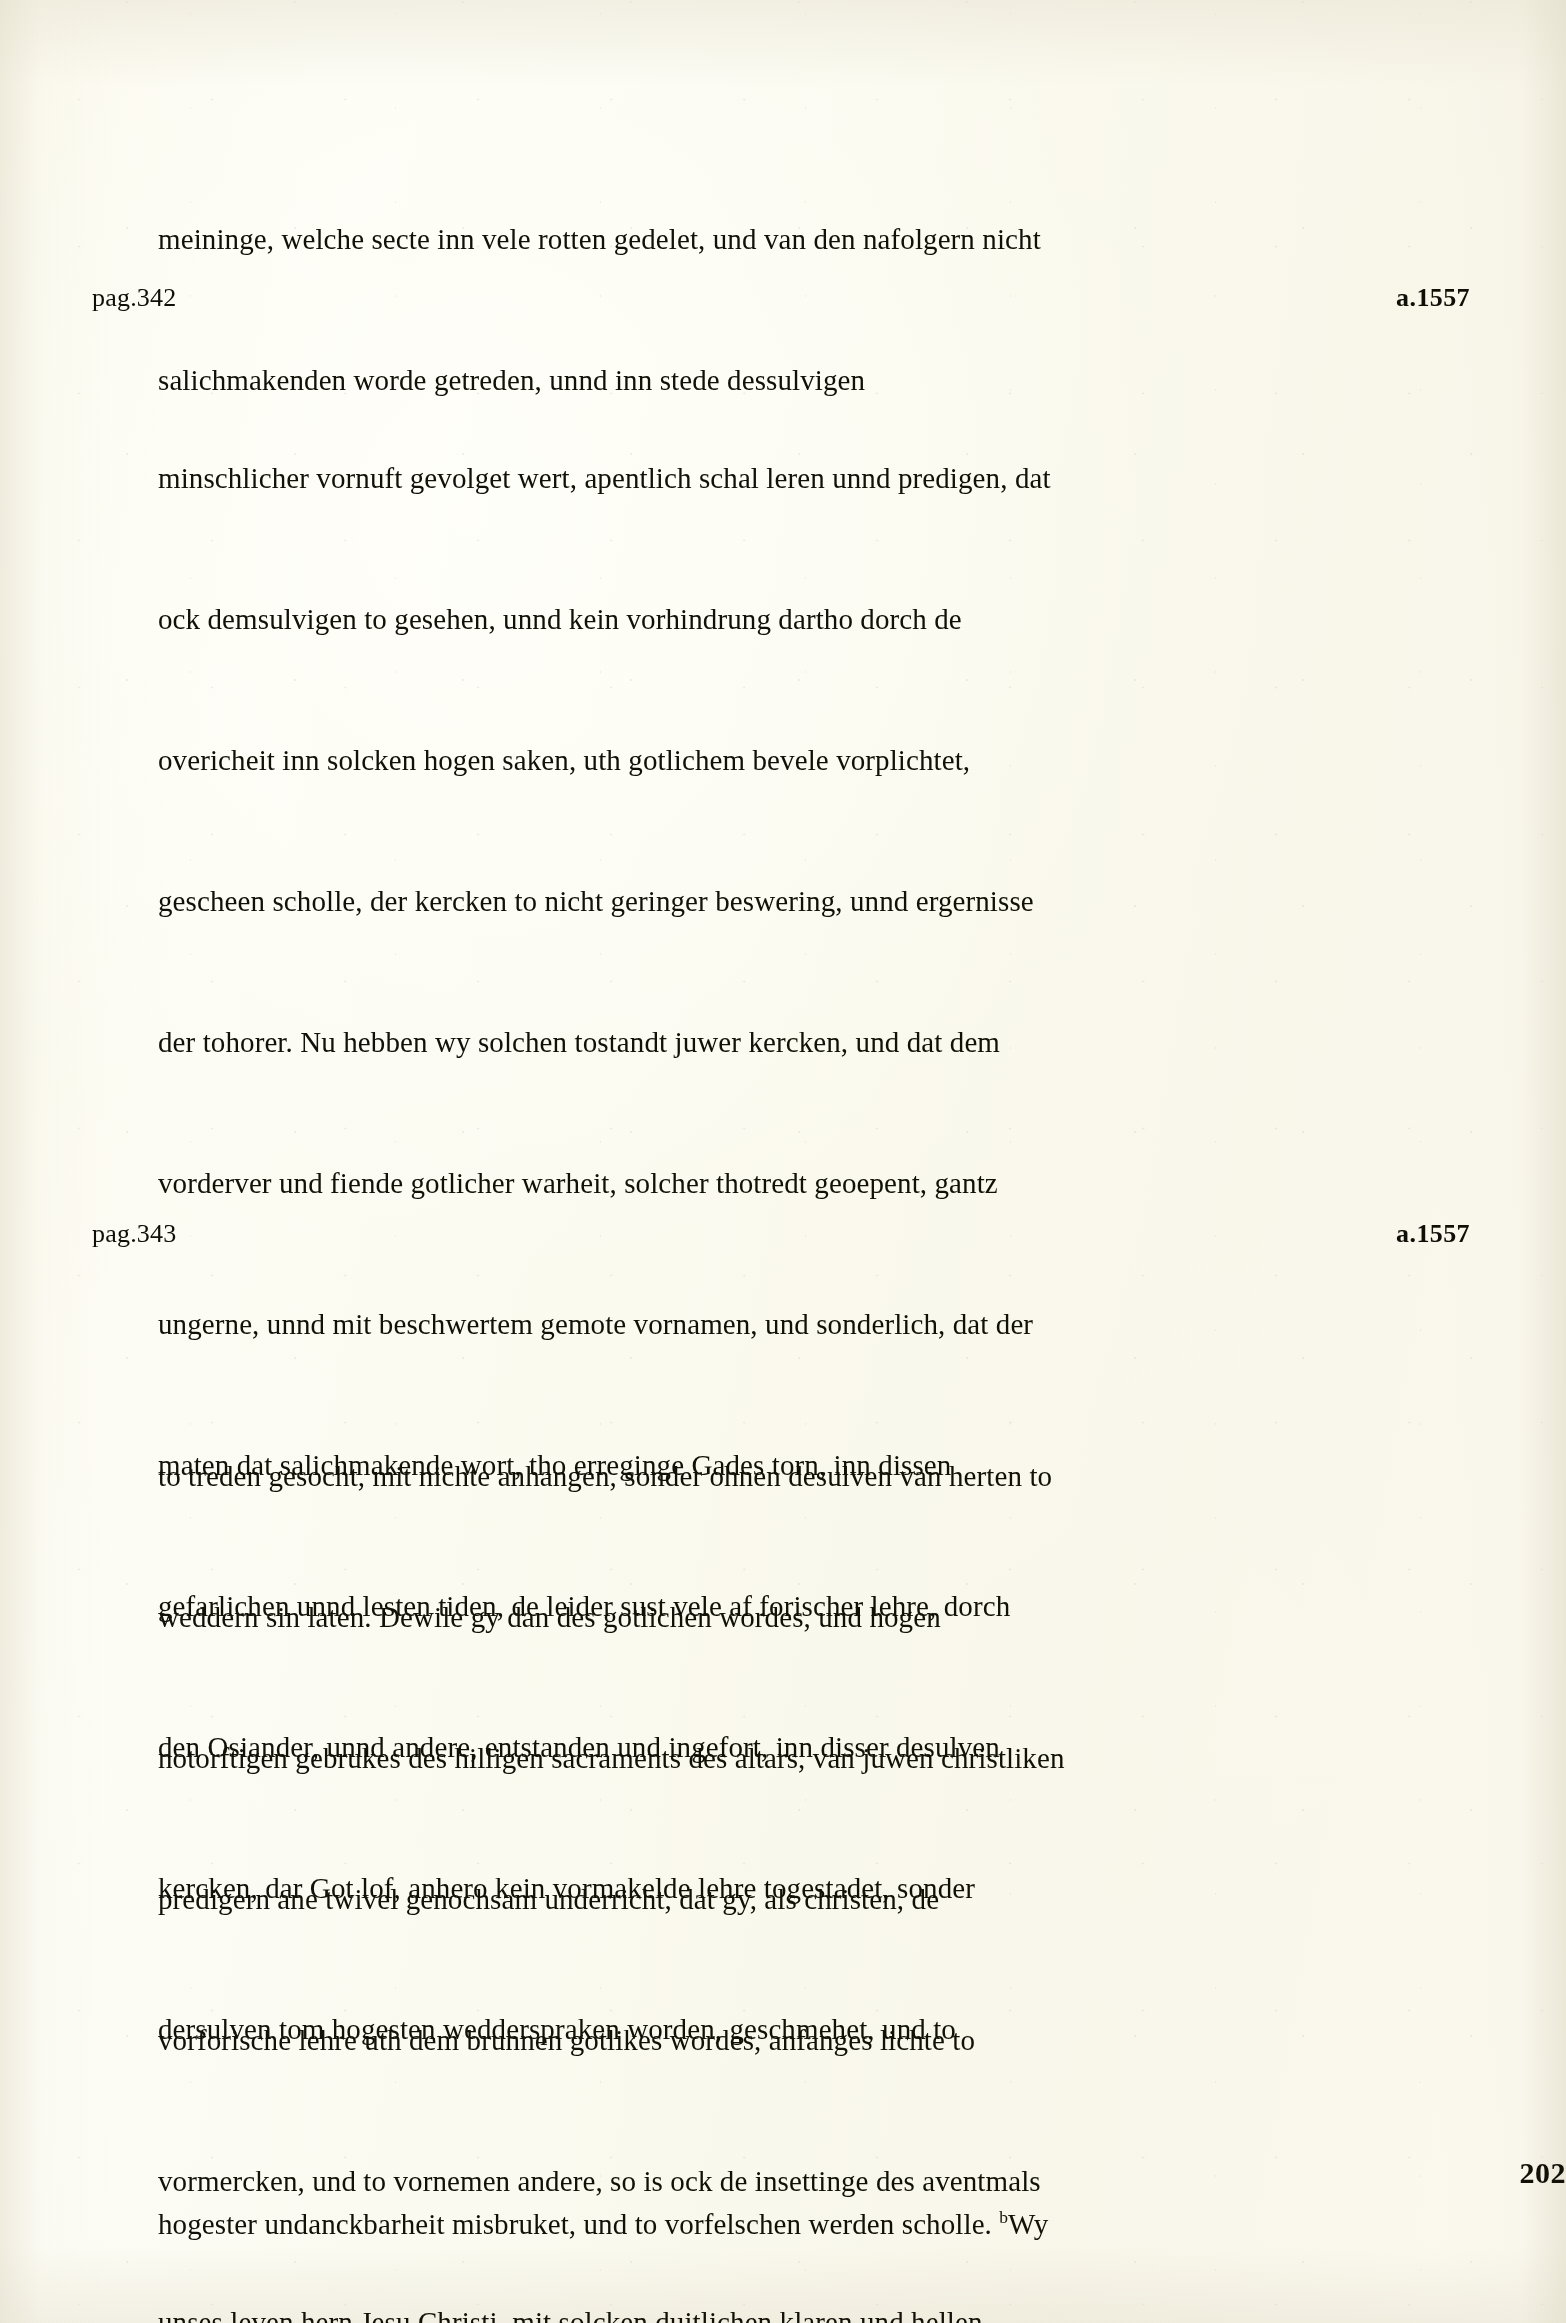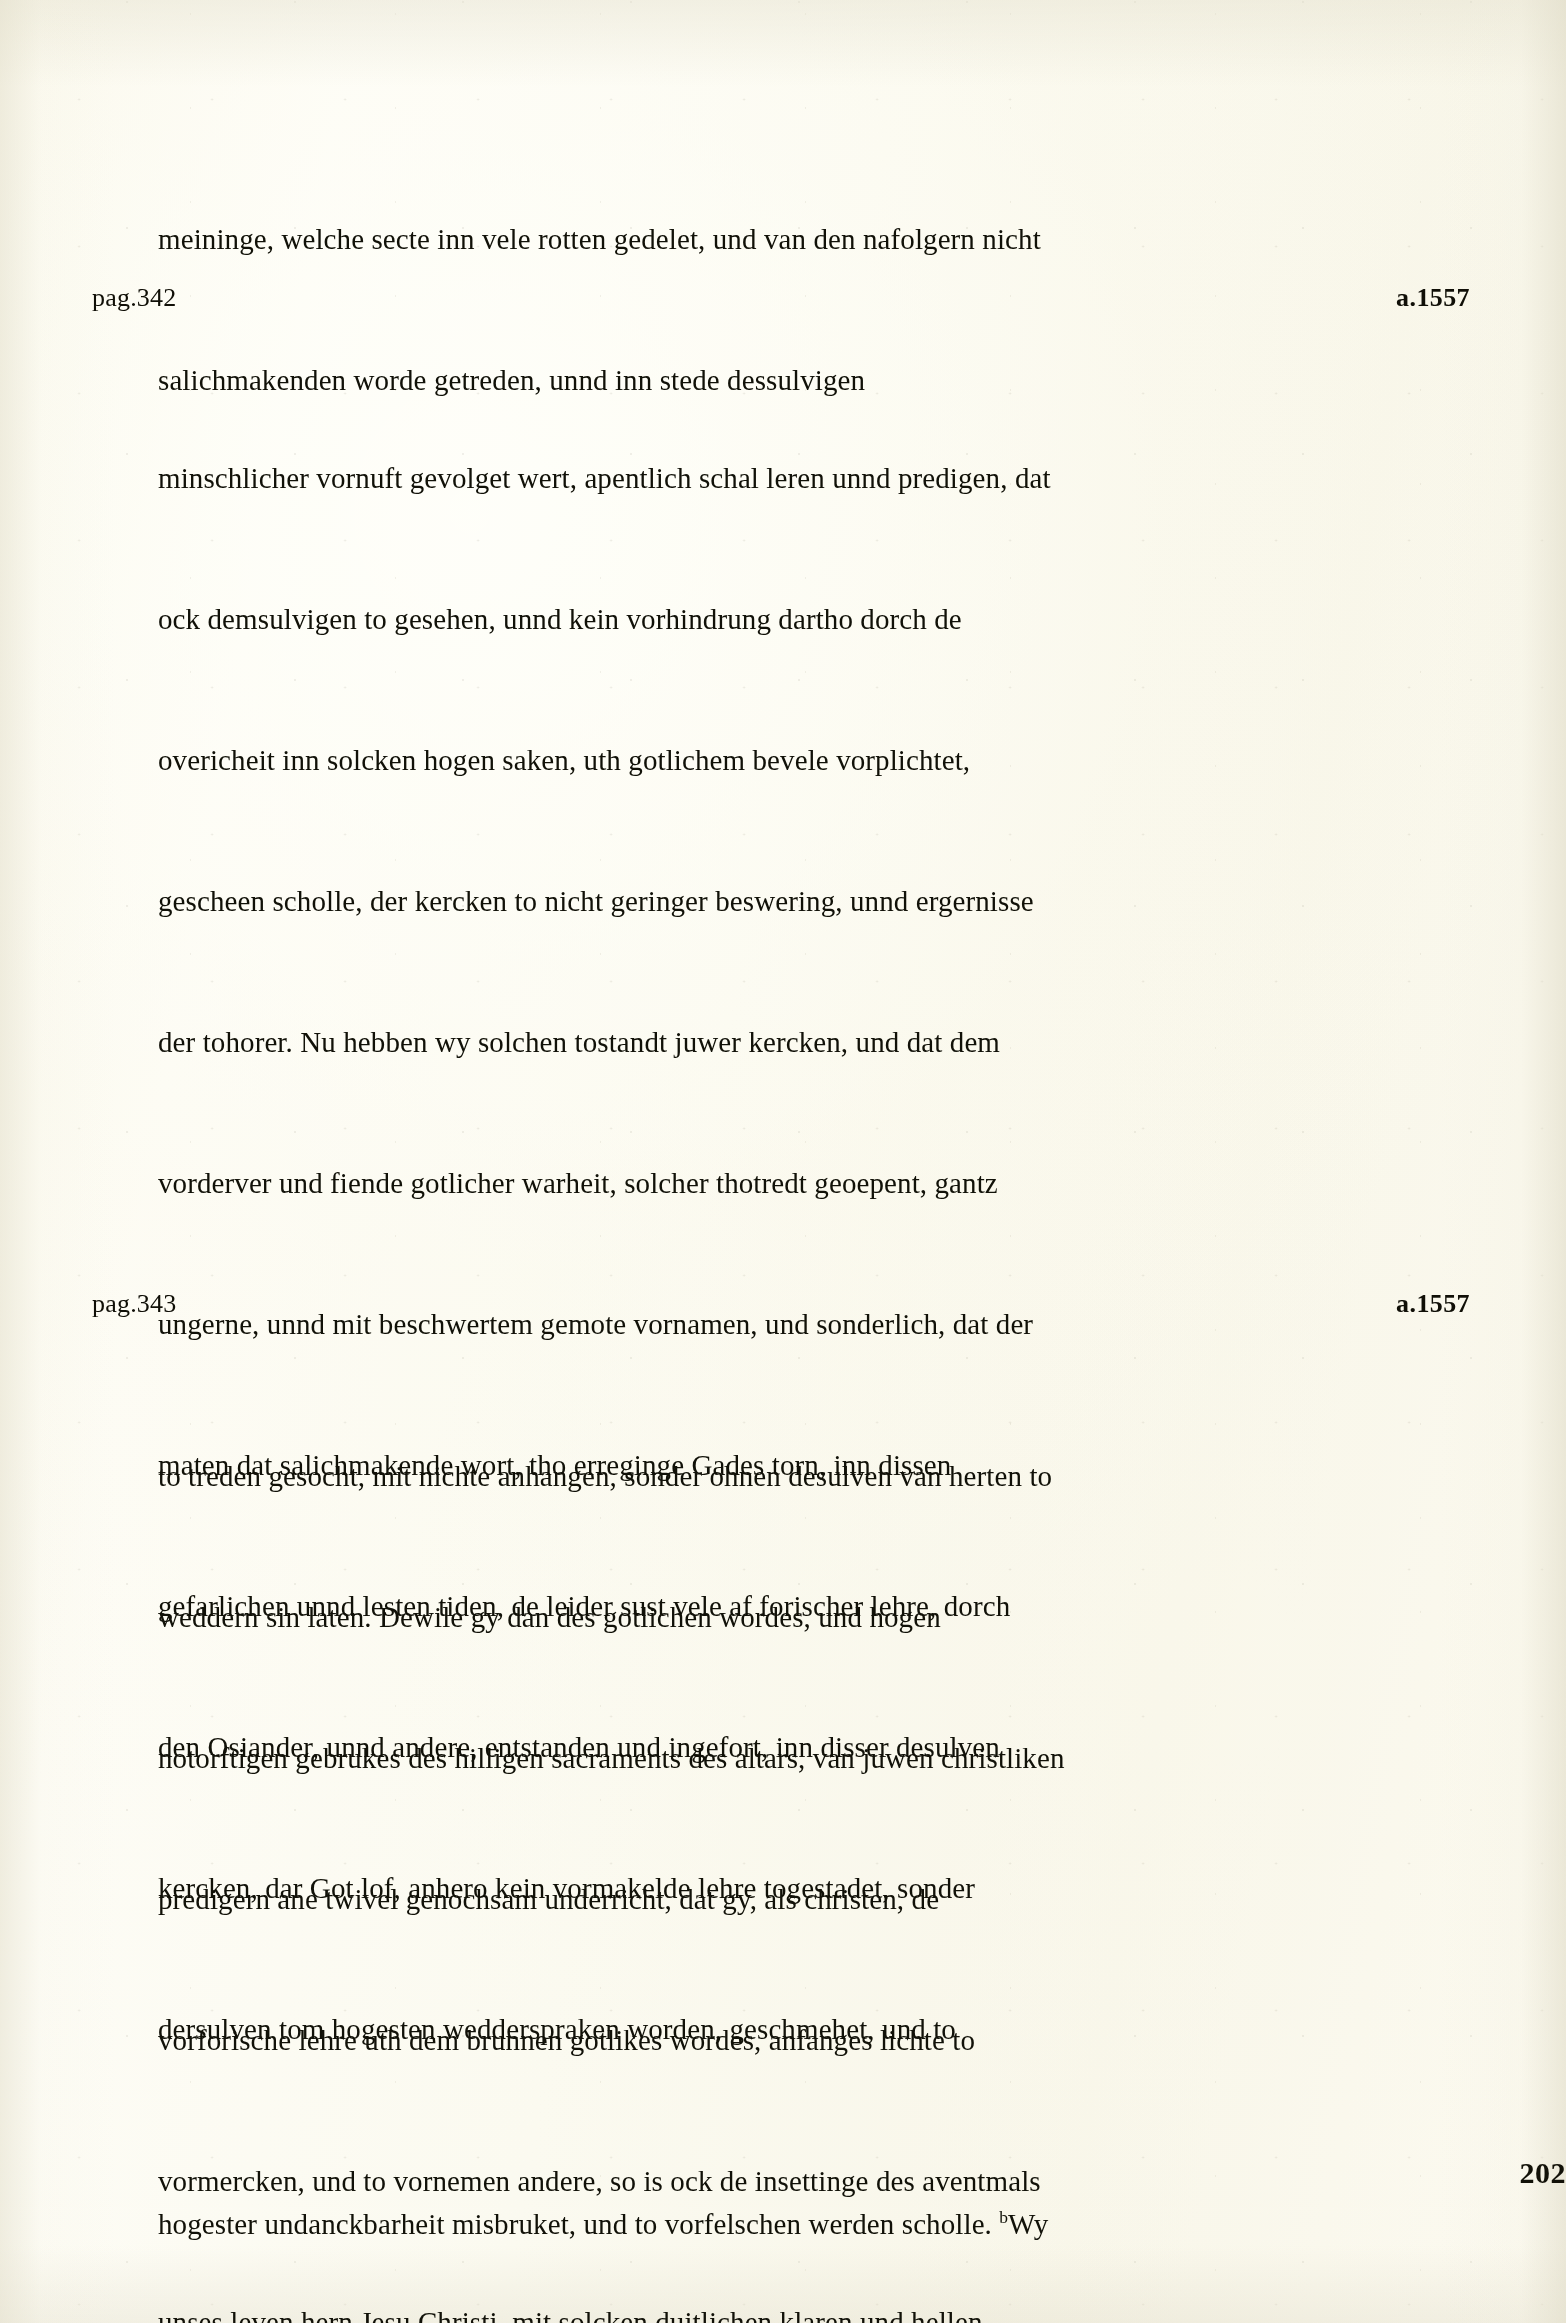--- a/index.html
+++ b/index.html
@@ -102,21 +102,21 @@
     left: 92px;
     width: 1378px;
     display: flex;
     justify-content: space-between;
     align-items: baseline;
     color: #100f07;
     font-size: 26px;
     letter-spacing: 0.2px;
   }
   #running-head-342 { top: 283px; }
-  #running-head-343 { top: 1289px; }
+  #running-head-343 { top: 1219px; }
 
   .rh-left  { font-weight: 400; }
   .rh-right { font-weight: 700; letter-spacing: 0.4px; }
 
   
   #page-folio {
     position: absolute;
     left: 0;
     top: 2156px;
     width: 1566px;

